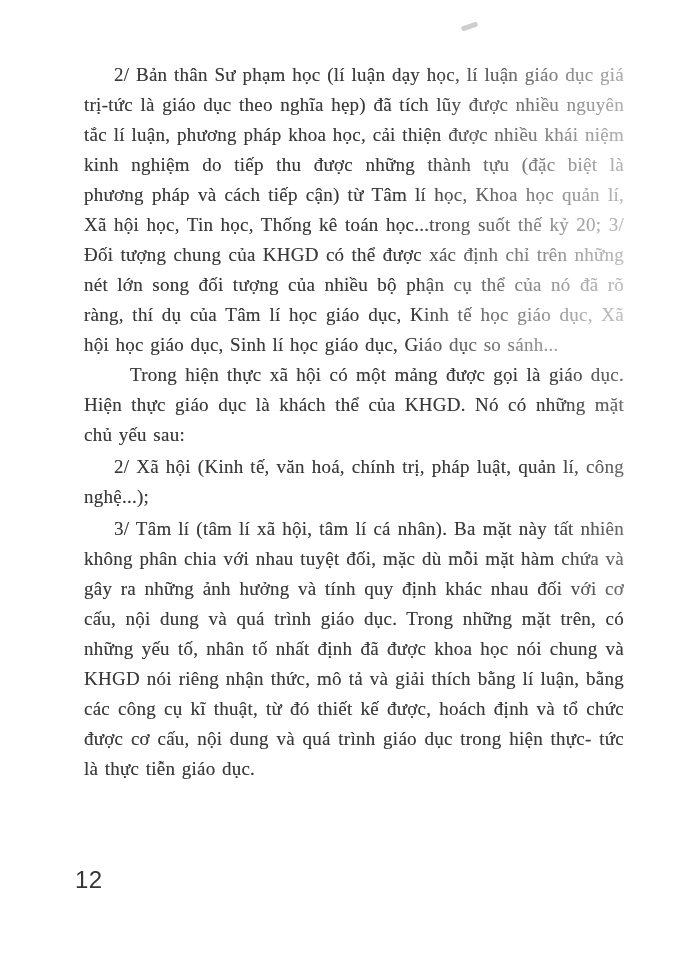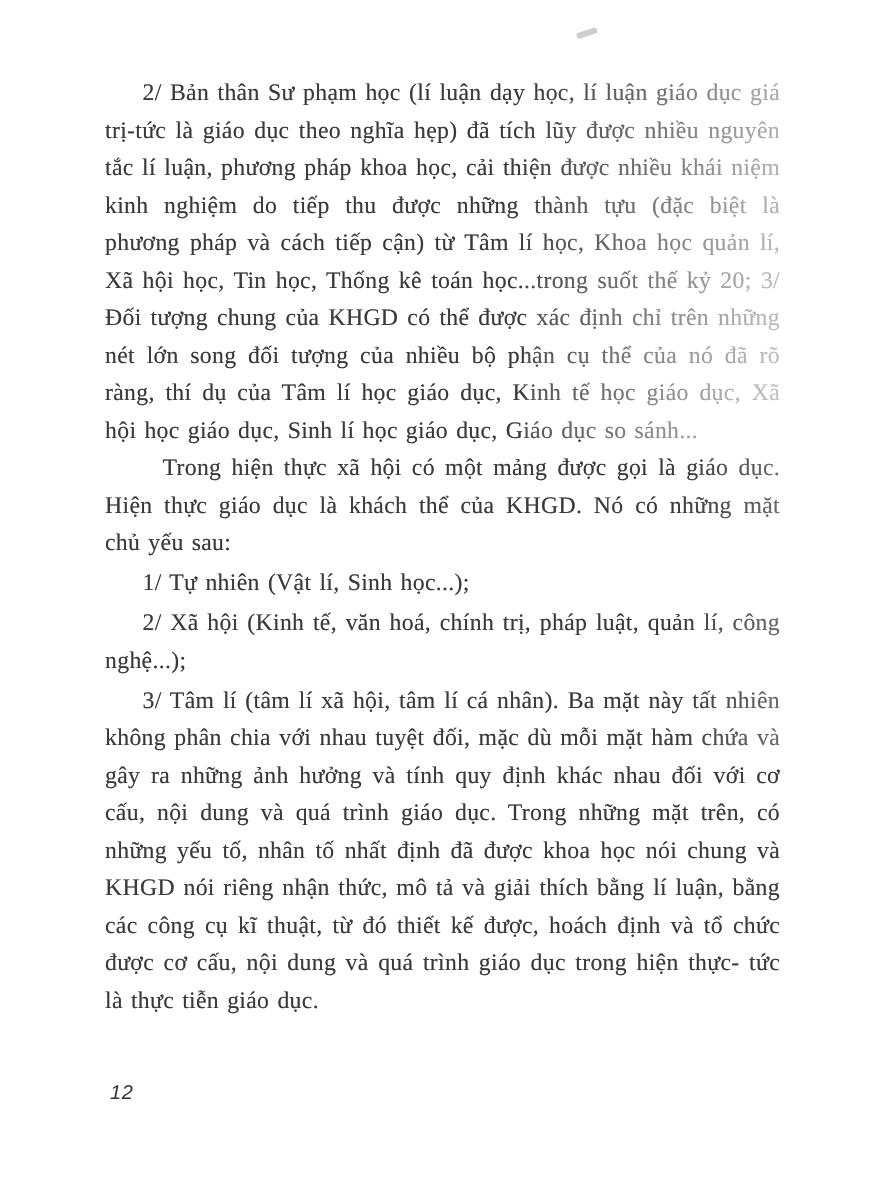--- a/index.html
+++ b/index.html
@@ -30,27 +30,26 @@
   }
   .text-block p {
     margin: 0;
     padding: 0;
   }
   .indent-1 { text-indent: 30px; }
   .indent-2 { text-indent: 46px; }
   .gap-sm   { margin-top: 2px !important; }
   .page-number {
     position: absolute;
-    left: 88px;
+    left: 75px;
     top: 866px;
     font-family: "Liberation Sans", "DejaVu Sans", sans-serif;
-    font-size: 16px;
+    font-size: 24px;
     color: #343434;
     letter-spacing: 0.5px;
-    font-style: italic;
   }
   
   .scan-fade-top-right {
     position: absolute;
     left: 420px;
     top: 52px;
     width: 212px;
     height: 300px;
     pointer-events: none;
     background: linear-gradient(100deg,
@@ -85,21 +84,20 @@
 </head>
 <body>
 
 <div class="page">
 
   <div class="ink-smudge"></div>
 
   <div class="text-block">
     <p class="indent-1">2/ Bản thân Sư phạm học (lí luận dạy học, lí luận giáo dục giá trị-tức là giáo dục theo nghĩa hẹp) đã tích lũy được nhiều nguyên tắc lí luận, phương pháp khoa học, cải thiện được nhiều khái niệm kinh nghiệm do tiếp thu được những thành tựu (đặc biệt là phương pháp và cách tiếp cận) từ Tâm lí học, Khoa học quản lí, Xã hội học, Tin học, Thống kê toán học...trong suốt thế kỷ 20; 3/ Đối tượng chung của KHGD có thể được xác định chỉ trên những nét lớn song đối tượng của nhiều bộ phận cụ thể của nó đã rõ ràng, thí dụ của Tâm lí học giáo dục, Kinh tế học giáo dục, Xã hội học giáo dục, Sinh lí học giáo dục, Giáo dục so sánh...</p>
     <p class="indent-2">Trong hiện thực xã hội có một mảng được gọi là giáo dục. Hiện thực giáo dục là khách thể của KHGD. Nó có những mặt chủ yếu sau:</p>
-    <p class="indent-1 gap-sm">1/ Tự nhiên (Vật lí, Sinh học...);</p>
     <p class="indent-1 gap-sm">2/ Xã hội (Kinh tế, văn hoá, chính trị, pháp luật, quản lí, công nghệ...);</p>
     <p class="indent-1 gap-sm">3/ Tâm lí (tâm lí xã hội, tâm lí cá nhân). Ba mặt này tất nhiên không phân chia với nhau tuyệt đối, mặc dù mỗi mặt hàm chứa và gây ra những ảnh hưởng và tính quy định khác nhau đối với cơ cấu, nội dung và quá trình giáo dục. Trong những mặt trên, có những yếu tố, nhân tố nhất định đã được khoa học nói chung và KHGD nói riêng nhận thức, mô tả và giải thích bằng lí luận, bằng các công cụ kĩ thuật, từ đó thiết kế được, hoách định và tổ chức được cơ cấu, nội dung và quá trình giáo dục trong hiện thực- tức là thực tiễn giáo dục.</p>
   </div>
 
   <div class="scan-fade-top-right"></div>
   <div class="scan-fade-right-mid"></div>
 
   <div class="page-number">12</div>
 
 </div>

